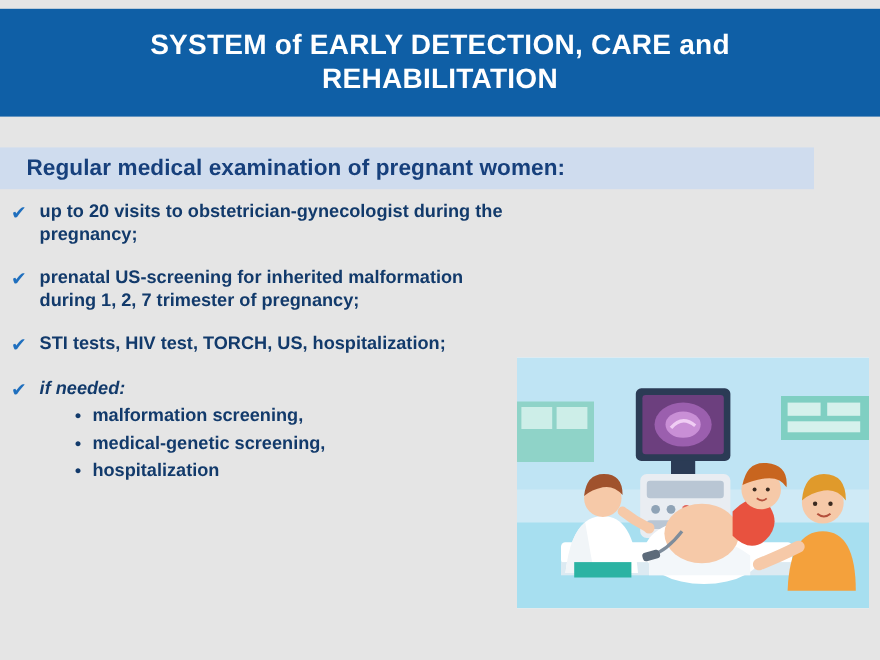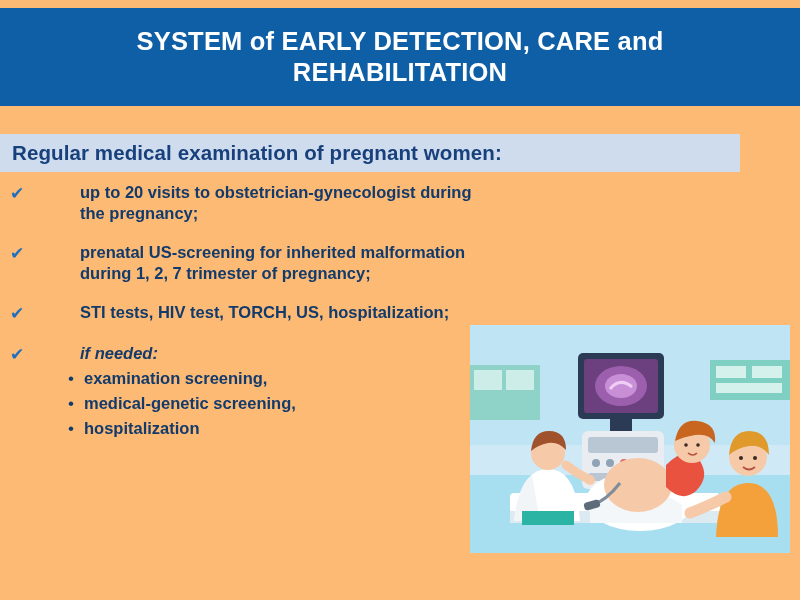--- a/index.html
+++ b/index.html
@@ -11,21 +11,21 @@
     height: 600px;
     background: #ffffff;
     font-family: "Liberation Sans", sans-serif;
     overflow: hidden;
     position: relative;
   }
   .slide {
     position: relative;
     width: 800px;
     height: 600px;
-    background: #fdba74;
+    background: #e5e5e5;
   }
   
   .title-band {
     position: absolute;
     left: 0;
     top: 8px;
     width: 800px;
     height: 98px;
     background: #0f5fa6;
     display: flex;
@@ -51,20 +51,21 @@
     background: #cfdcee;
     display: flex;
     align-items: center;
   }
   .subtitle-text {
     color: #17407c;
     font-size: 20.5px;
     font-weight: bold;
     padding-left: 12px;
     letter-spacing: 0.1px;
+    margin-left: 12px;
   }
   
   .bullets {
     position: absolute;
     left: 10px;
     top: 182px;
     width: 470px;
   }
   .bullet-row {
     display: flex;
@@ -78,21 +79,20 @@
     width: 26px;
     flex: 0 0 26px;
     padding-top: 1px;
   }
   .bullet-text {
     color: #123a6b;
     font-size: 16.5px;
     font-weight: bold;
     line-height: 1.28;
     width: 430px;
-    margin-left: 44px;
   }
   .b1 .bullet-text { margin-bottom: 0; }
   .b2 { margin-top: 18px; }
   .b3 { margin-top: 18px; }
   .b4 { margin-top: 18px; }
   .bullet-text.italic { font-style: italic; }
   
   .subbullets {
     margin-top: 4px;
     margin-left: 32px;
@@ -158,21 +158,21 @@
       <div class="bullet-text">STI tests, HIV test, TORCH, US, hospitalization;</div>
     </div>
 
     <div class="bullet-row b4">
       <div class="bullet-mark">✔</div>
       <div>
         <div class="bullet-text italic">if needed:</div>
         <div class="subbullets">
           <div class="sub-row">
             <div class="sub-dot">•</div>
-            <div class="sub-text">examination screening,</div>
+            <div class="sub-text">malformation screening,</div>
           </div>
           <div class="sub-row">
             <div class="sub-dot">•</div>
             <div class="sub-text">medical-genetic screening,</div>
           </div>
           <div class="sub-row">
             <div class="sub-dot">•</div>
             <div class="sub-text">hospitalization</div>
           </div>
         </div>

